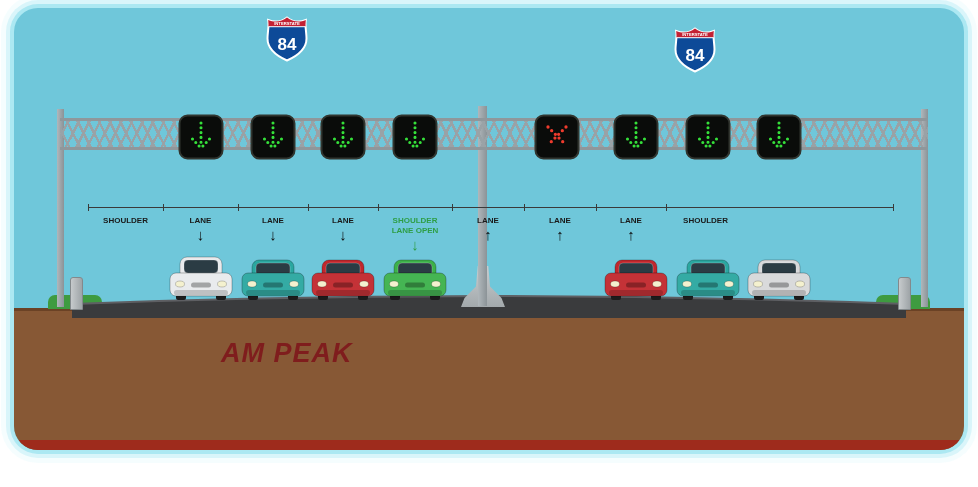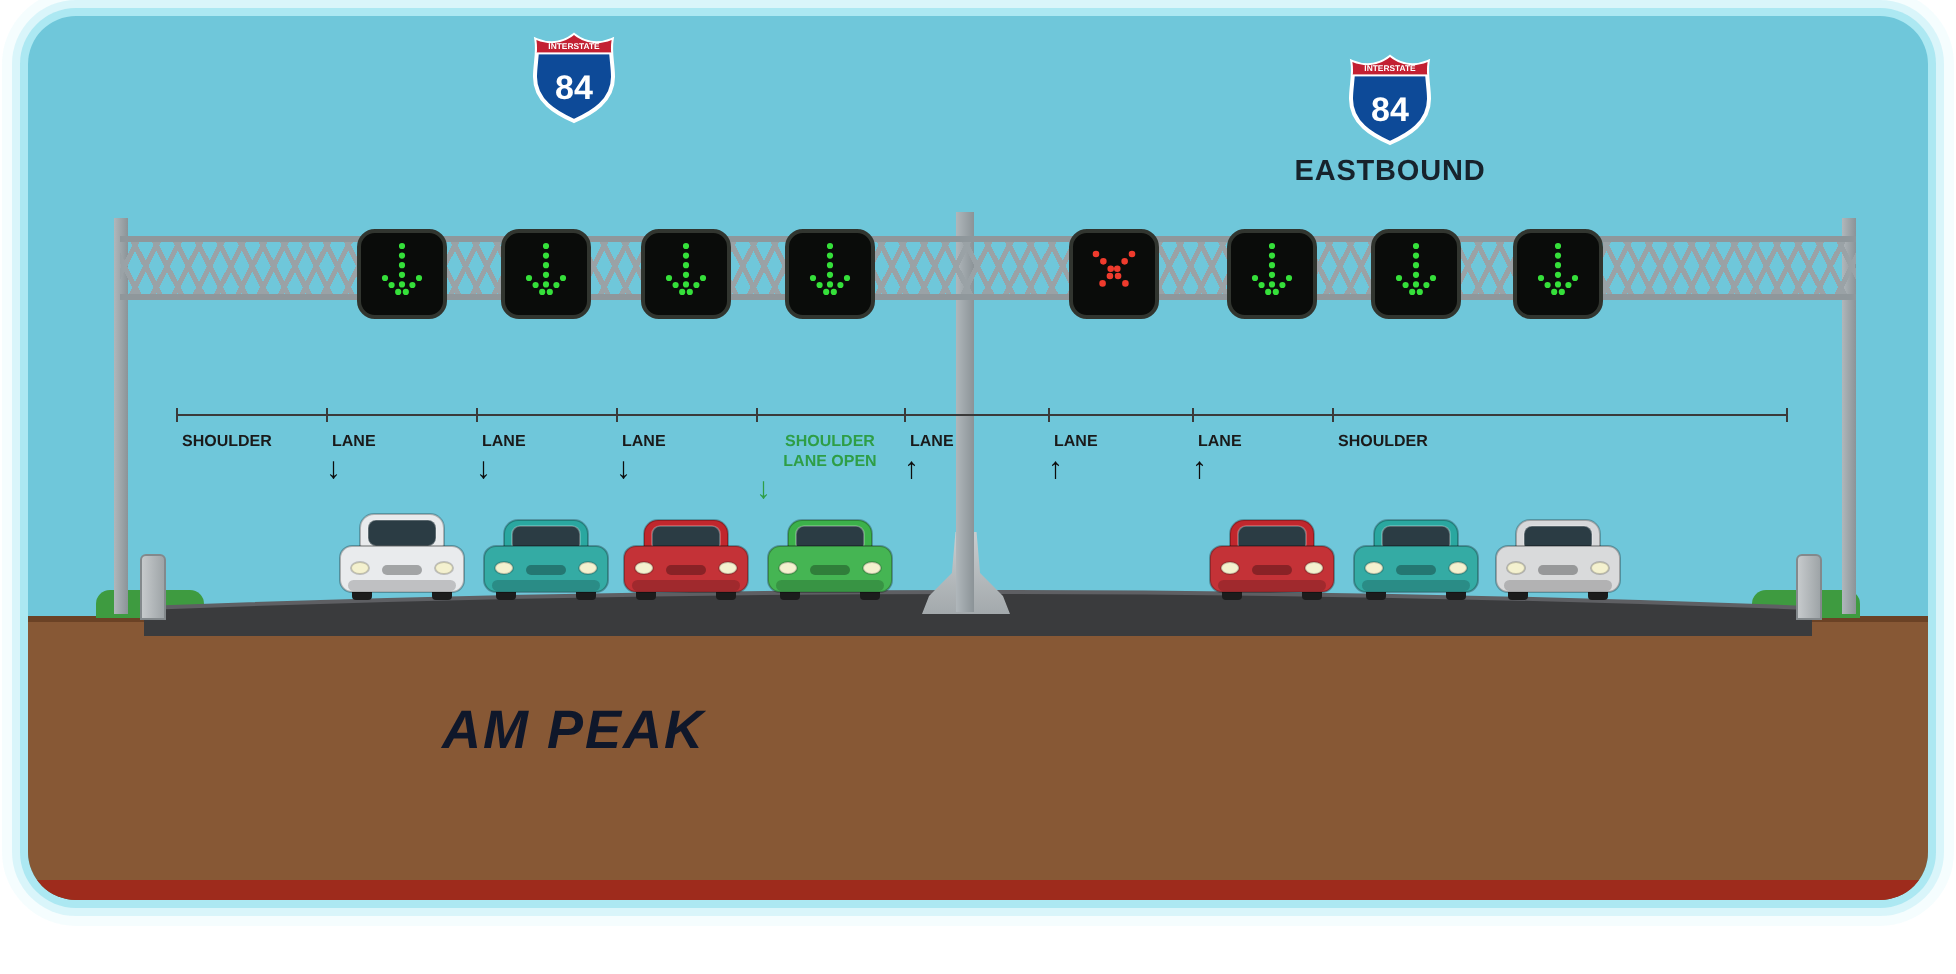--- a/index.html
+++ b/index.html
@@ -34,33 +34,33 @@
                   clip-path:polygon(38% 0%,62% 0%,66% 50%,92% 78%,100% 100%,0% 100%,8% 78%,34% 50%);}
   
   .shield{position:absolute;width:46px;height:50px;}
   .shield.west{left:250px;top:4px;} .shield.east{left:658px;top:15px;}
   .dir-label{position:absolute;width:150px;text-align:center;font-size:14.5px;font-weight:bold;
              color:#17232c;letter-spacing:.4px;}
   .dir-label.west{left:198px;top:60px;} .dir-label.east{left:606px;top:70px;}
   
   .lane-row{position:absolute;left:74px;top:199px;width:805px;height:50px;display:flex;}
   .lane-row::before{content:"";position:absolute;left:0;right:0;top:0;height:1px;background:#3a3a3a;}
-  .lane-cell{position:relative;box-sizing:border-box;display:flex;flex-direction:column;align-items:flex-start;}
+  .lane-cell{position:relative;box-sizing:border-box;display:flex;flex-direction:column;align-items:center;}
   .tick{position:absolute;left:-0.5px;top:-3px;width:1px;height:7px;background:#3a3a3a;}
   .tick.end{left:auto;right:-0.5px;}
   .lane-label{margin-top:9px;font-size:8px;font-weight:bold;line-height:1.25;text-align:center;
               color:#1a1a1a;padding:0 3px;}
   .lane-label.open{color:#2e9e46;} .lane-label.closed{color:#e23b33;}
   .lane-arrow{font-size:15px;font-weight:bold;color:#0d0d0d;margin-top:1px;line-height:1;}
   .lane-arrow.open{color:#2e9e46;}
   
   .car{position:absolute;top:248px;width:64px;height:46px;}
   
-  .period{position:absolute;left:207px;top:342px;font-size:27px;font-weight:bold;font-style:italic;
-          color:#0f172a;letter-spacing:1px;}
+  .period{position:absolute;left:207px;top:330px;font-size:27px;font-weight:bold;font-style:italic;
+          color:#7f1d1d;letter-spacing:1px;}
   .layer{position:absolute;inset:0;}
 </style>
 </head>
 <body>
 
 <div class="canvas">
   <div class="frame">
 
     <div class="dirt">
       <div class="dirt-base"></div>
@@ -100,21 +100,20 @@
             <path d="M23,48.5 C14,44.5 3.5,38.5 3.5,26.5 C3.5,20 5.2,14 4.2,8 C11,10.8 17.5,9.8 23,5.5 C28.5,9.8 35,10.8 41.8,8 C40.8,14 42.5,20 42.5,26.5 C42.5,38.5 32,44.5 23,48.5 Z"></path>
           </clipPath>
         </defs>
       <path d="M23,48.5 C14,44.5 3.5,38.5 3.5,26.5 C3.5,20 5.2,14 4.2,8 C11,10.8 17.5,9.8 23,5.5 C28.5,9.8 35,10.8 41.8,8 C40.8,14 42.5,20 42.5,26.5 C42.5,38.5 32,44.5 23,48.5 Z" fill="#0d4a98" stroke="#ffffff" stroke-width="2"></path>
       <rect x="0" y="5" width="46" height="9.5" fill="#c32032" clip-path="url(#she)"></rect>
       <rect x="0" y="14.2" width="46" height="1" fill="#ffffff" clip-path="url(#she)"></rect>
       <text x="23" y="12.6" text-anchor="middle" font-size="4.2" font-weight="bold" fill="#ffffff">INTERSTATE</text>
       <text x="23" y="37.5" text-anchor="middle" font-size="17" font-weight="bold" fill="#ffffff">84</text>
     </svg>
 
-    <div class="dir-label east">EASTBOUND</div>
 
     <div class="layer">
         <div class="signal" style="left: 163.5px;"><svg width="46" height="46" viewBox="0 0 46 46">
             <rect x="1.5" y="1.5" width="43" height="43" rx="8" fill="#0a0c0a" stroke="#31352f" stroke-width="2"></rect>
             <g stroke="#35e03a" stroke-width="3.1" stroke-linecap="round" stroke-dasharray="0 4.8" fill="none">
               <path d="M23 9 L23 33"></path>
               <path d="M14.5 25 L23 34"></path>
               <path d="M31.5 25 L23 34"></path>
             </g>
           </svg></div>

